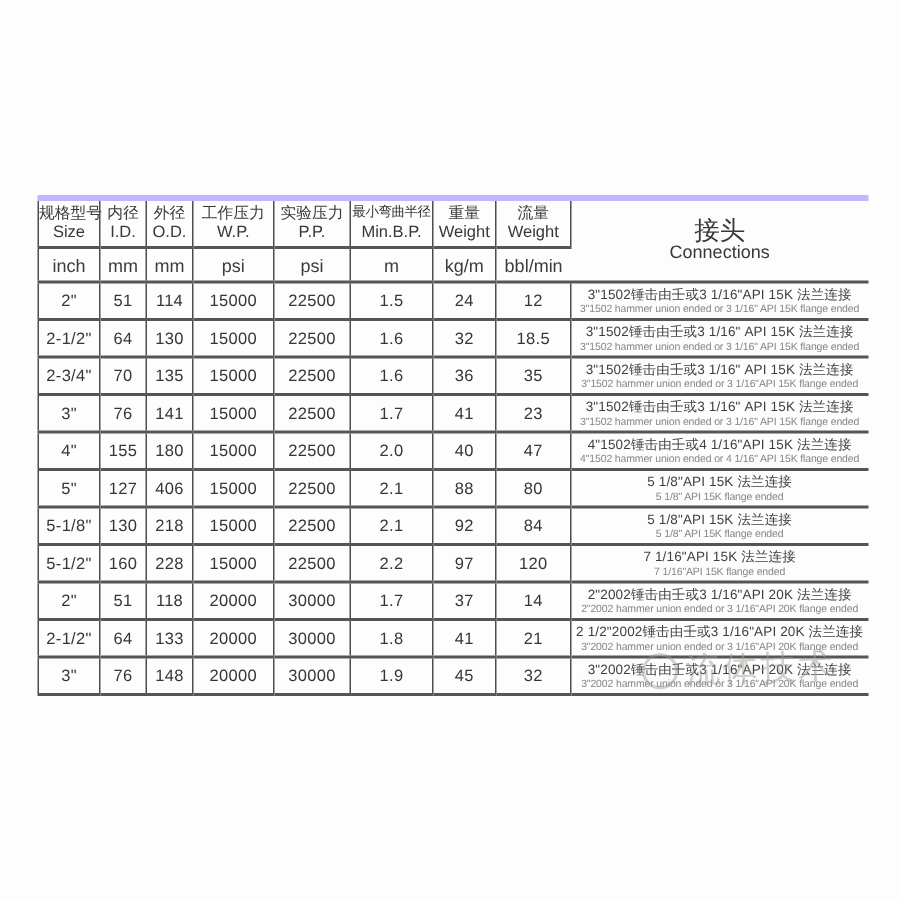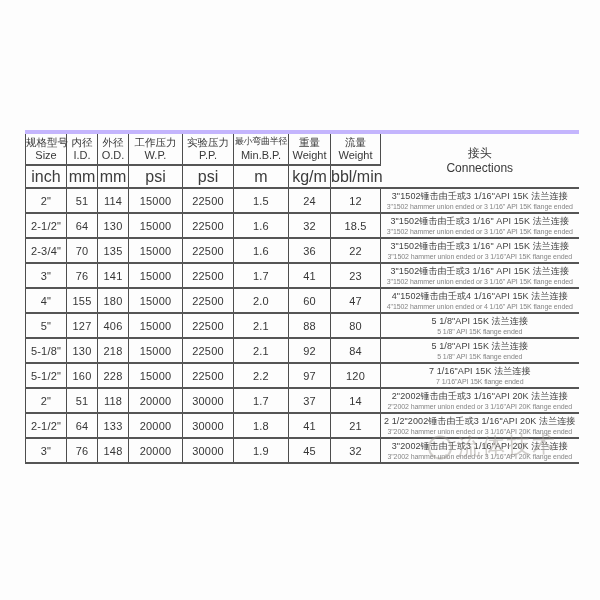--- a/index.html
+++ b/index.html
@@ -27,31 +27,31 @@
   table.spec td, table.spec th {
     border-right: 1px solid #4d4d4d;
     border-bottom: 2px solid #555555;
     padding: 0;
     text-align: center;
     vertical-align: middle;
     font-weight: normal;
   }
   table.spec td:last-child, table.spec th:last-child { border-right: none; }
   tr.hdr1 th { height: 30px; }
-  tr.hdr2 td { height: 21px; font-size: 16px; color: #3c3c3c; }
+  tr.hdr2 td { height: 21px; font-size: 12px; color: #3c3c3c; }
   tr.datarow td { height: 23px; font-size: 11px; color: #363636; letter-spacing: 0.2px; }
   .h-zh { display: block; font-size: 10.5px; line-height: 13px; color: #383838; white-space: nowrap; }
   .h-en { display: block; font-size: 11px; line-height: 13px; color: #383838; white-space: nowrap; }
   th.minbp .h-zh { font-size: 9px; letter-spacing: -0.3px; font-family: Liberation Mono, monospace; }
   th.connhead {
     text-align: left;
     vertical-align: middle;
     padding-left: 9px;
   }
-  th.connhead .h-zh { font-size: 12px; line-height: 15px; }
+  th.connhead .h-zh { font-size: 17px; line-height: 15px; }
   th.connhead .h-en { font-size: 12px; line-height: 14px; }
   td.conn {
     text-align: left;
     padding: 1px 2px 1px 6px;
     overflow: hidden;
   }
   .conn-zh {
     display: block;
     font-size: 9px;
     line-height: 11px;
@@ -190,21 +190,21 @@
       </td>
     </tr>
     <tr class="datarow">
       <td>2-3/4"</td>
       <td>70</td>
       <td>135</td>
       <td>15000</td>
       <td>22500</td>
       <td>1.6</td>
       <td>36</td>
-      <td>22</td>
+      <td>35</td>
       <td class="conn">
         <span class="conn-zh">3"1502锤击由壬或3 1/16" API 15K 法兰连接</span>
         <span class="conn-en">3"1502 hammer union ended or 3 1/16"API 15K flange ended</span>
       </td>
     </tr>
     <tr class="datarow">
       <td>3"</td>
       <td>76</td>
       <td>141</td>
       <td>15000</td>
@@ -217,21 +217,21 @@
         <span class="conn-en">3"1502 hammer union ended or 3 1/16" API 15K flange ended</span>
       </td>
     </tr>
     <tr class="datarow">
       <td>4"</td>
       <td>155</td>
       <td>180</td>
       <td>15000</td>
       <td>22500</td>
       <td>2.0</td>
-      <td>60</td>
+      <td>40</td>
       <td>47</td>
       <td class="conn">
         <span class="conn-zh">4"1502锤击由壬或4 1/16"API 15K 法兰连接</span>
         <span class="conn-en">4"1502 hammer union ended or 4 1/16" API 15K flange ended</span>
       </td>
     </tr>
     <tr class="datarow">
       <td>5"</td>
       <td>127</td>
       <td>406</td>

